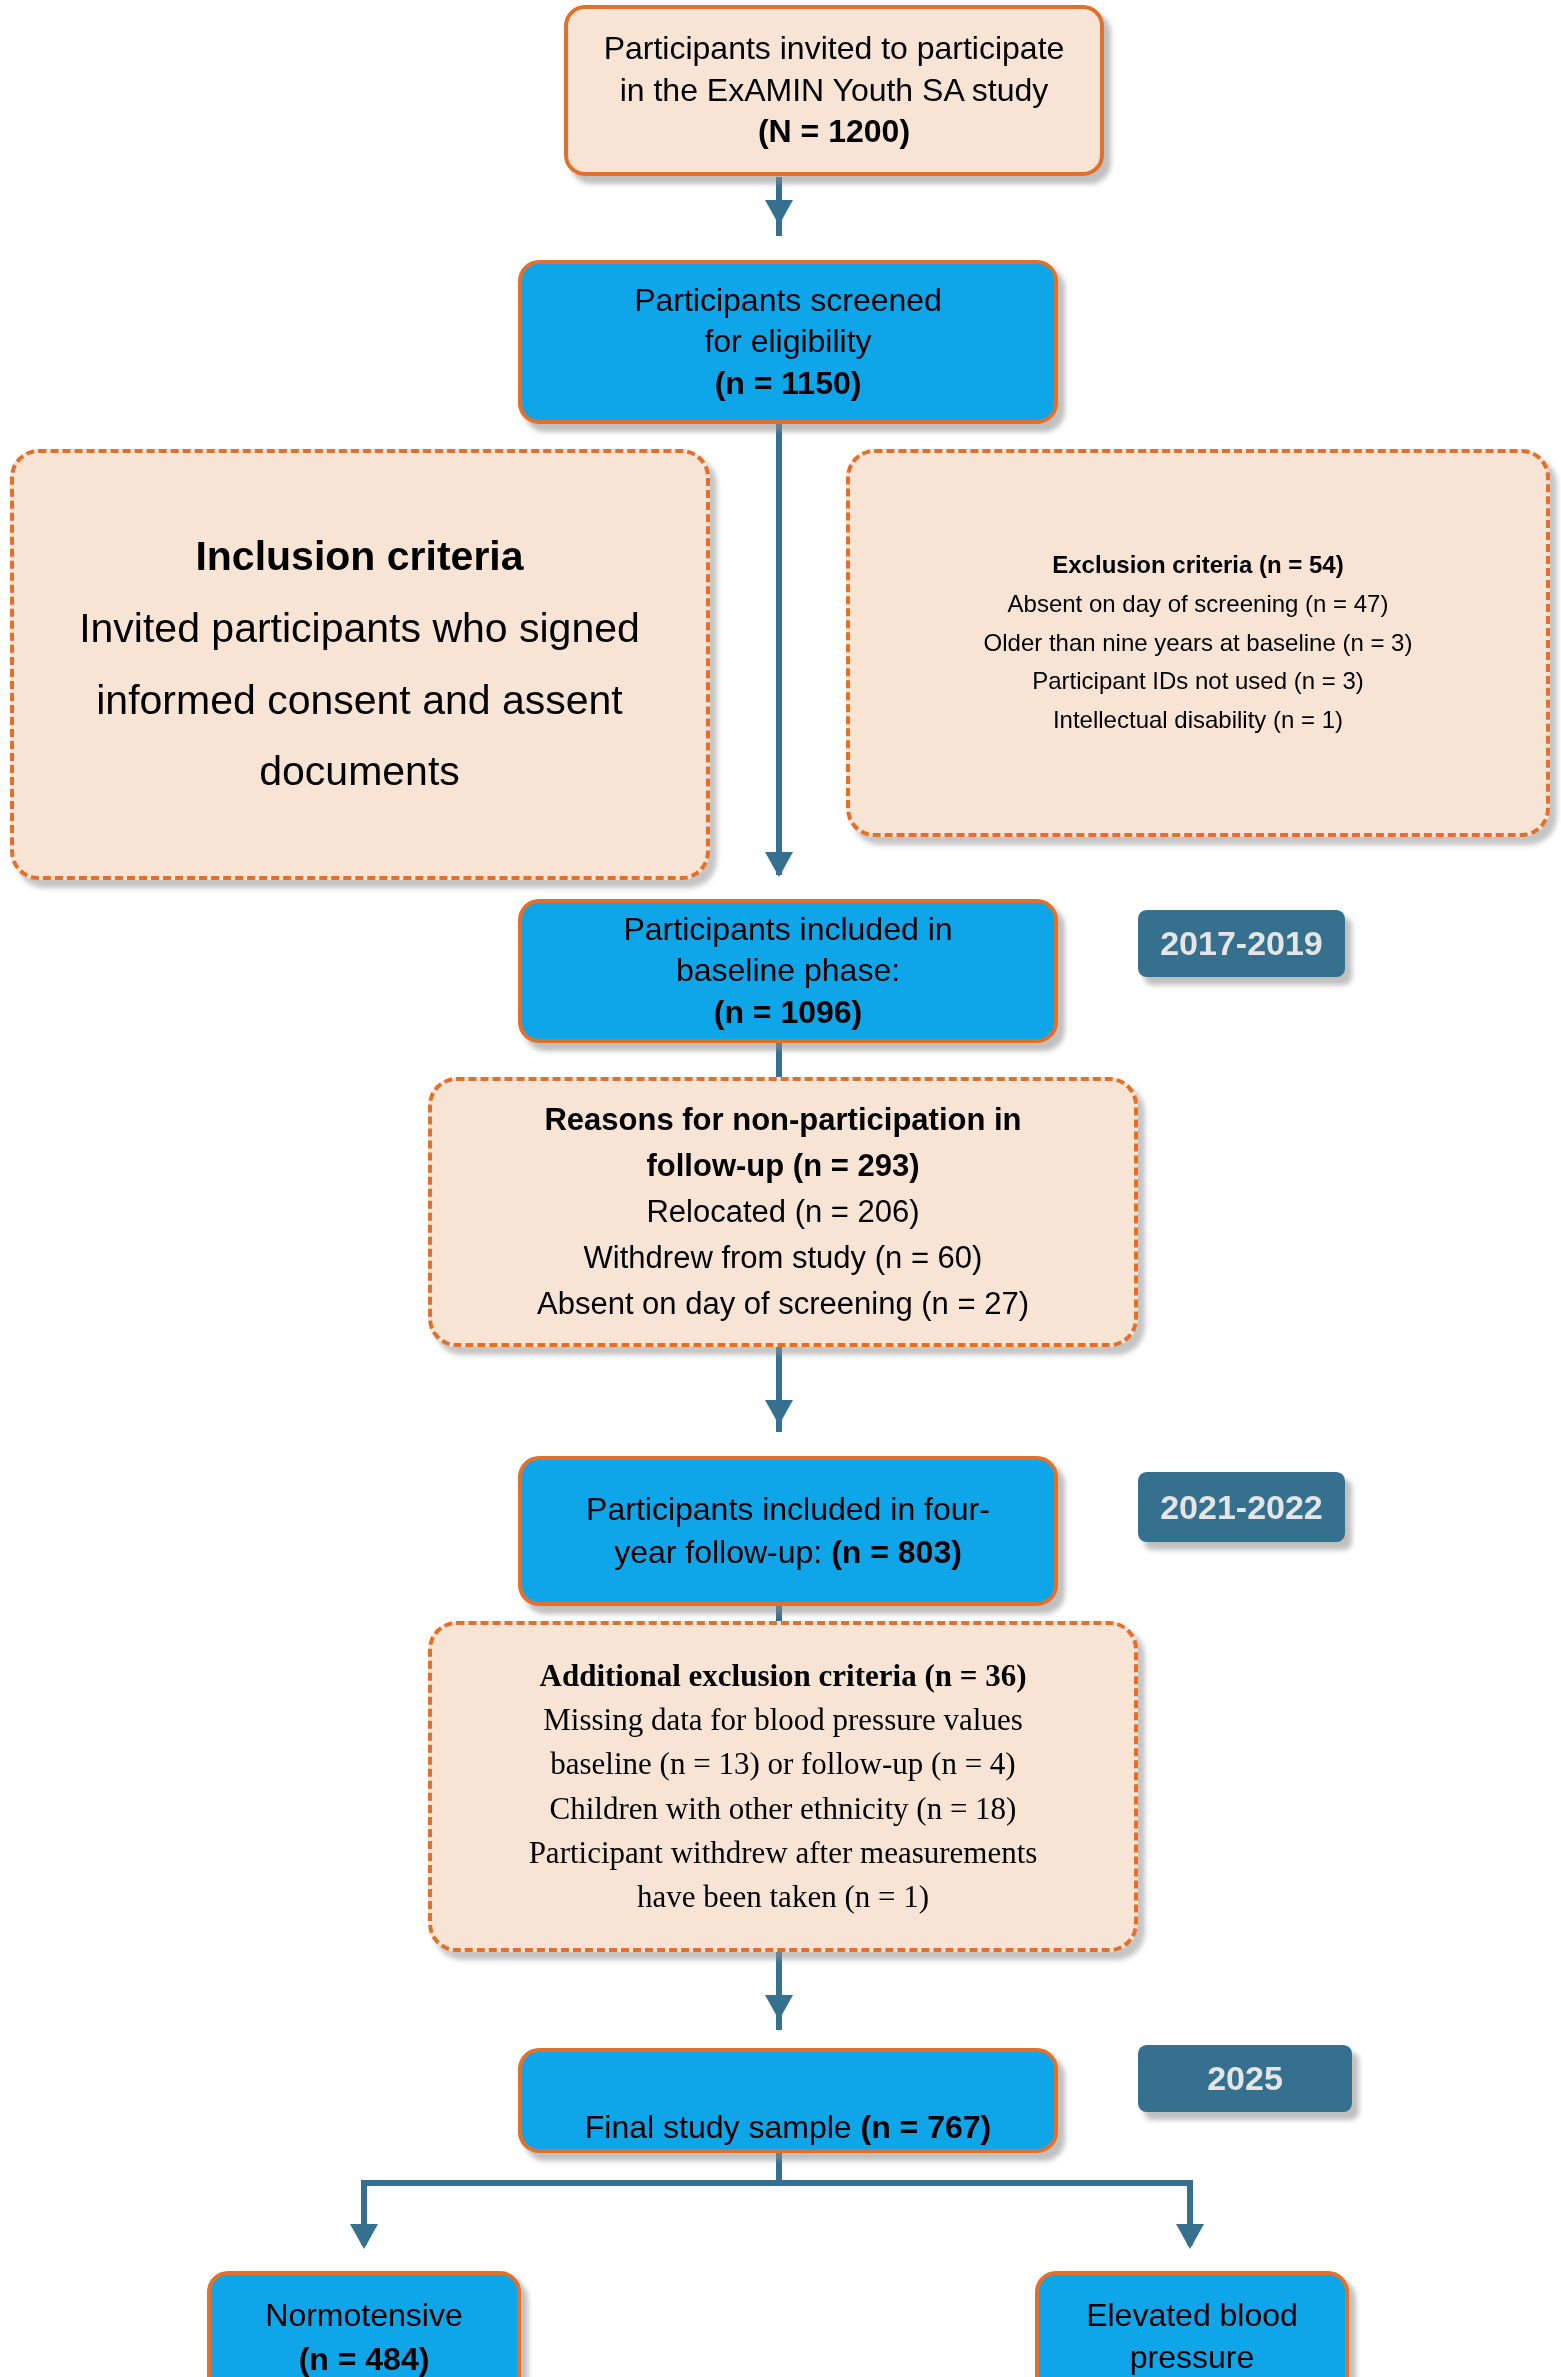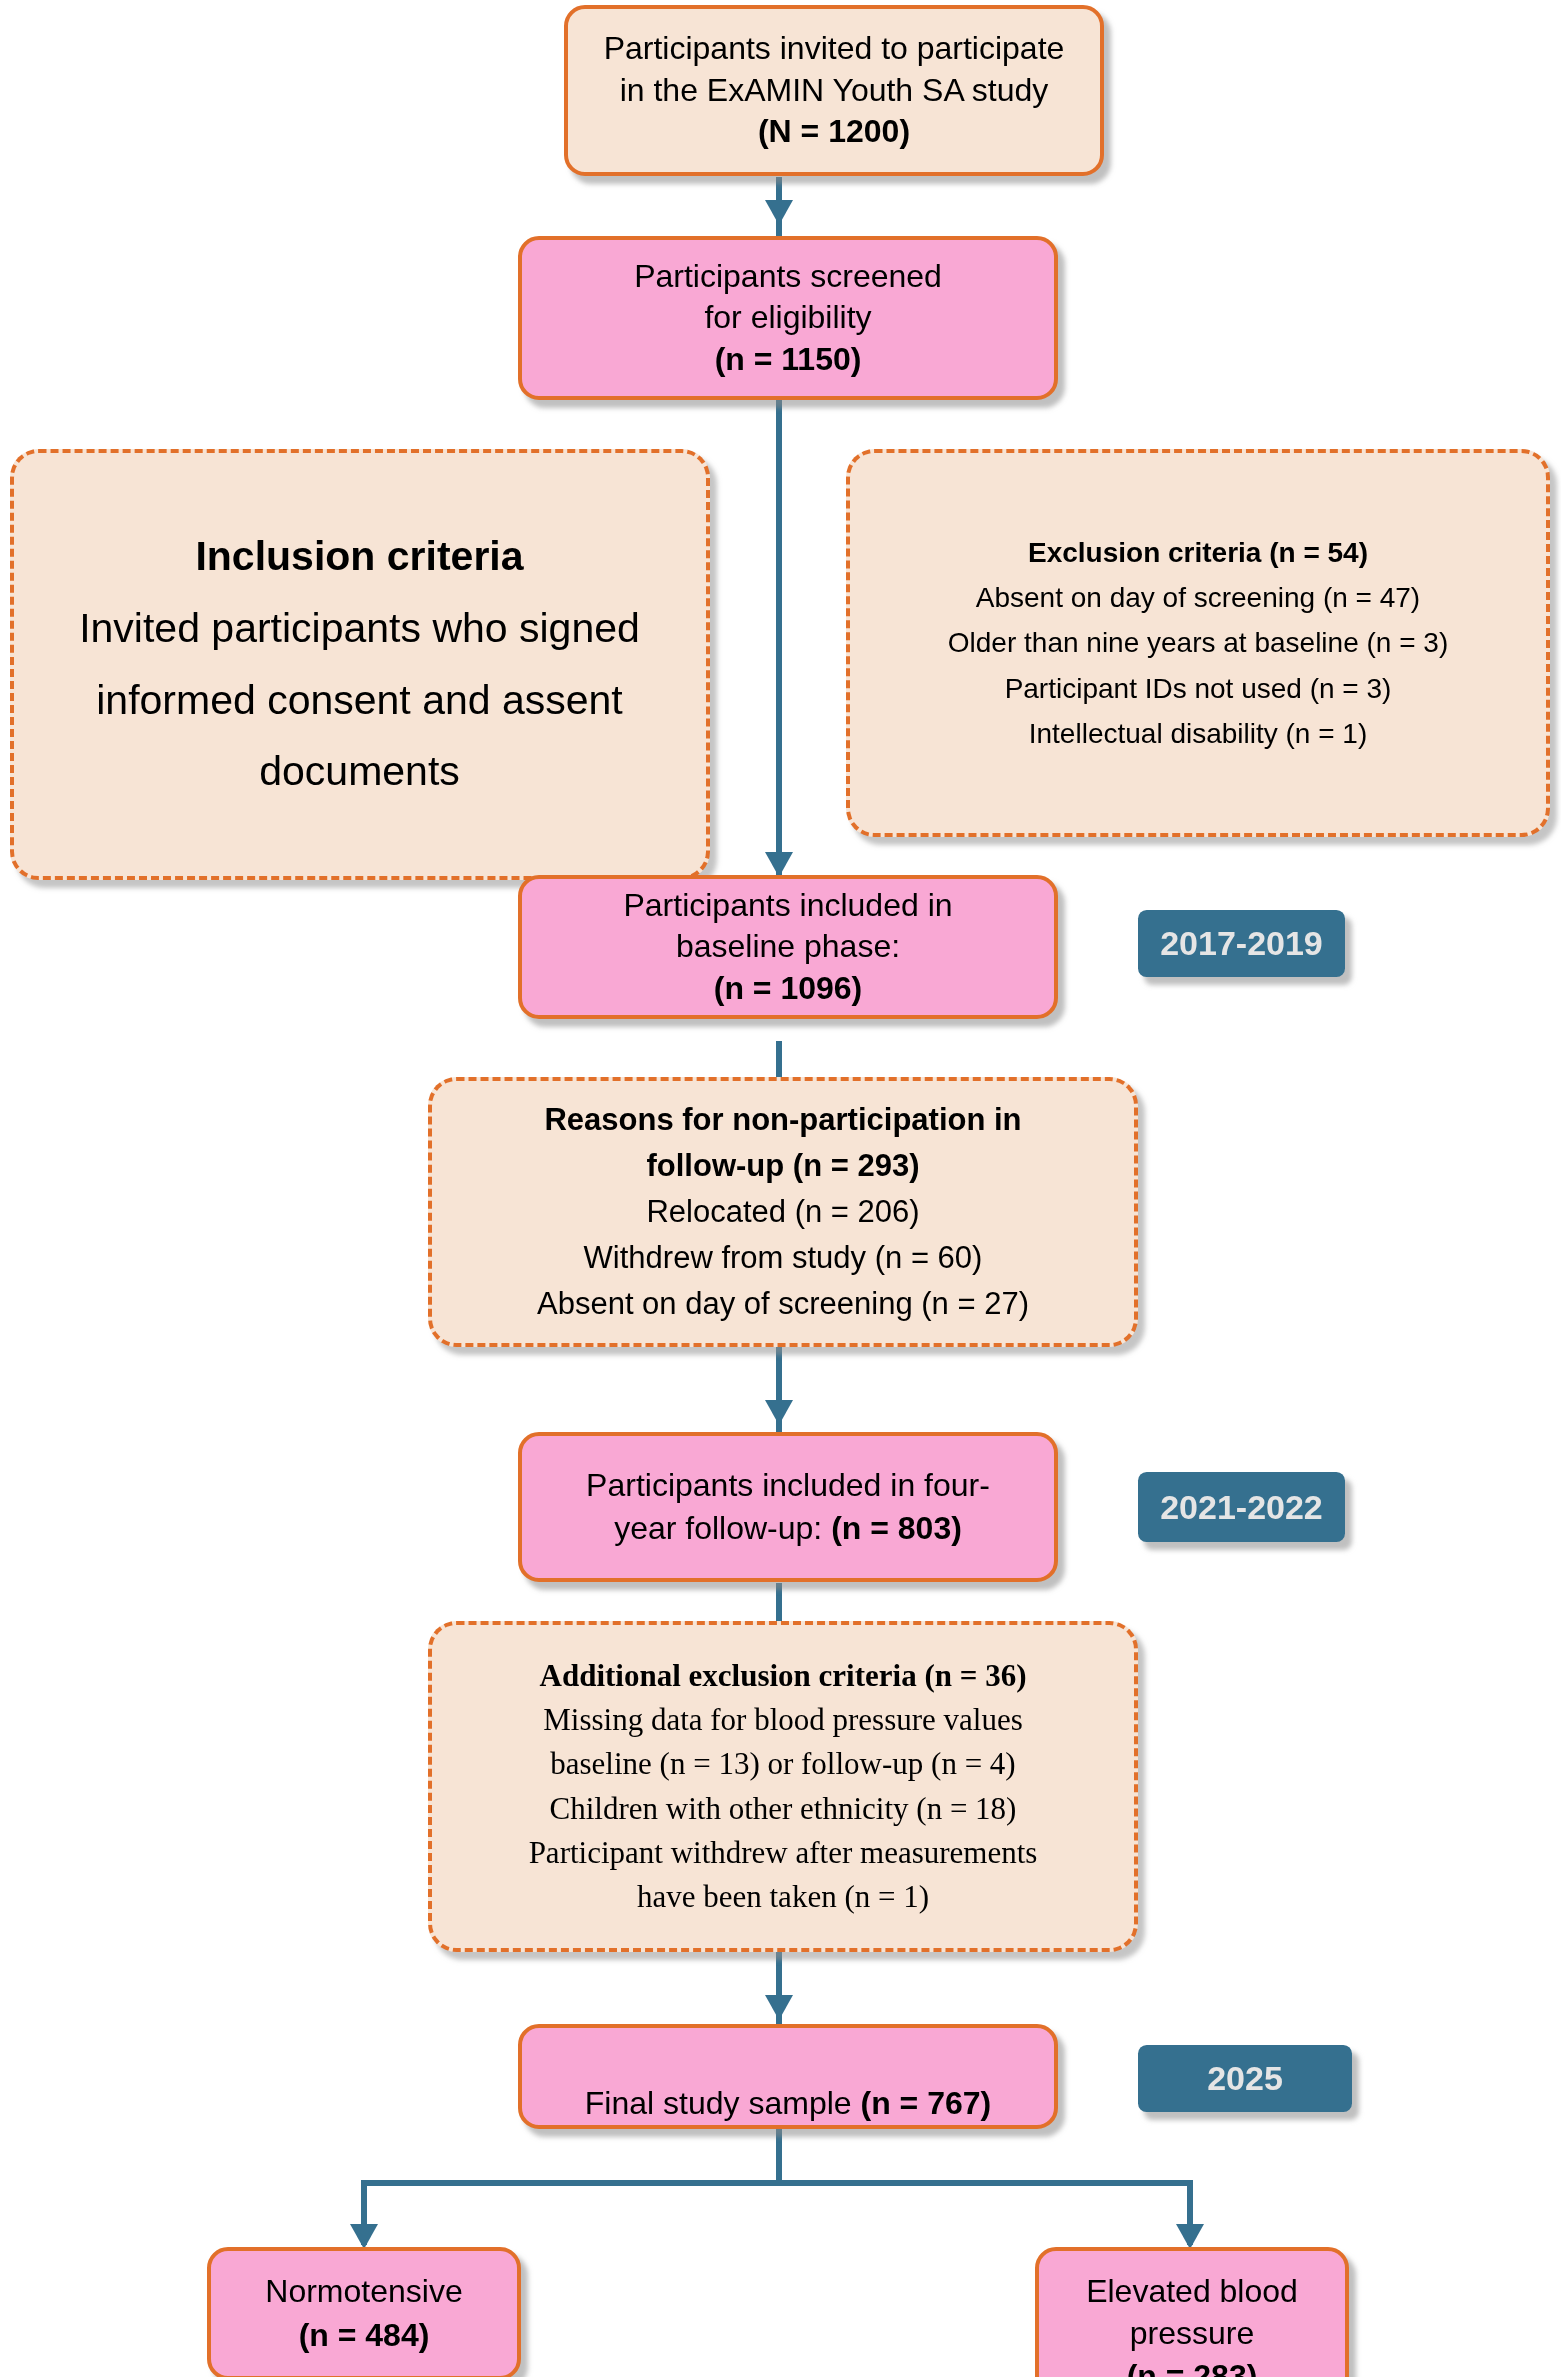--- a/index.html
+++ b/index.html
@@ -26,21 +26,21 @@
     border:4.8px solid #E2702A;
     border-radius:21px;
     box-shadow:6.7px 7.6px 5.7px rgba(140,140,140,0.55);
   }
   .dashed{
     border:4.8px dashed #E2702A;
     border-radius:28.5px;
     box-shadow:6.7px 7.6px 5.7px rgba(150,150,150,0.55);
   }
   .fill-peach{background:#F7E4D5;}
-  .fill-white{background:#f9a8d4;}
+  .fill-white{background:#0ea5e9;margin-top:24px;}
 
   .t-reg{font-weight:400;}
   .t-bold{font-weight:700;}
 
   
   .badge{
     position:absolute;
     box-sizing:border-box;
     background:#35708F;
     border-radius:8.6px;
@@ -102,21 +102,21 @@
     <span class="ln t-reg">for eligibility</span>
     <span class="ln t-bold">(n = 1150)</span>
   </div>
 
   <div class="node dashed fill-peach" style="left:9.5px;top:449px;width:700px;height:431px;font-size:41px;line-height:1.75;">
     <span class="ln t-bold">Inclusion criteria</span>
     <span class="ln t-reg">Invited participants who signed</span>
     <span class="ln t-reg">informed consent and assent documents</span>
   </div>
 
-  <div class="node dashed fill-peach" style="left:846px;top:449px;width:704px;height:388px;font-size:28px;line-height:1.62;">
+  <div class="node dashed fill-peach" style="left:846px;top:449px;width:704px;height:388px;font-size:24px;line-height:1.62;">
     <span class="ln t-bold">Exclusion criteria (n = 54)</span>
     <span class="ln t-reg">Absent on day of screening (n = 47)</span>
     <span class="ln t-reg">Older than nine years at baseline (n = 3)</span>
     <span class="ln t-reg">Participant IDs not used (n = 3)</span>
     <span class="ln t-reg">Intellectual disability (n = 1)</span>
   </div>
 
   <div class="node solid fill-white" style="left:518px;top:875px;width:540px;height:144px;font-size:32px;line-height:1.30;">
     <span class="ln t-reg">Participants included in</span>
     <span class="ln t-reg">baseline phase:</span>

